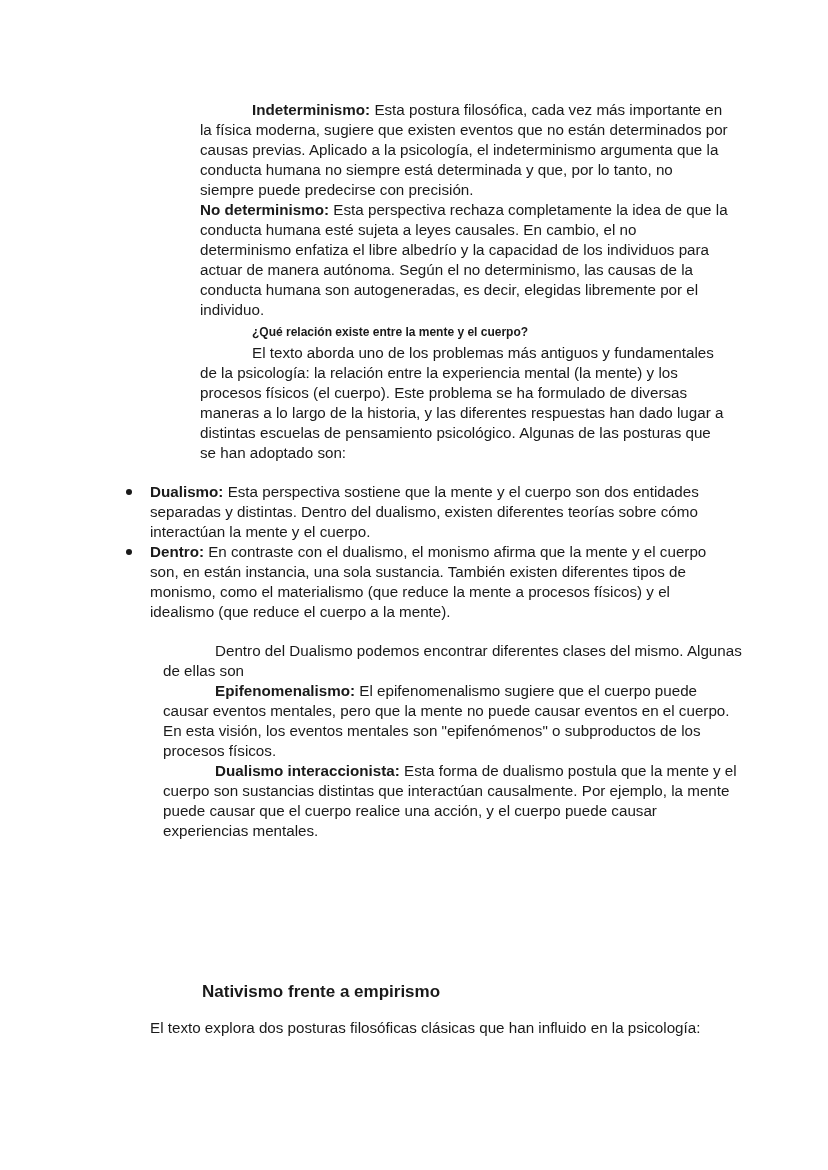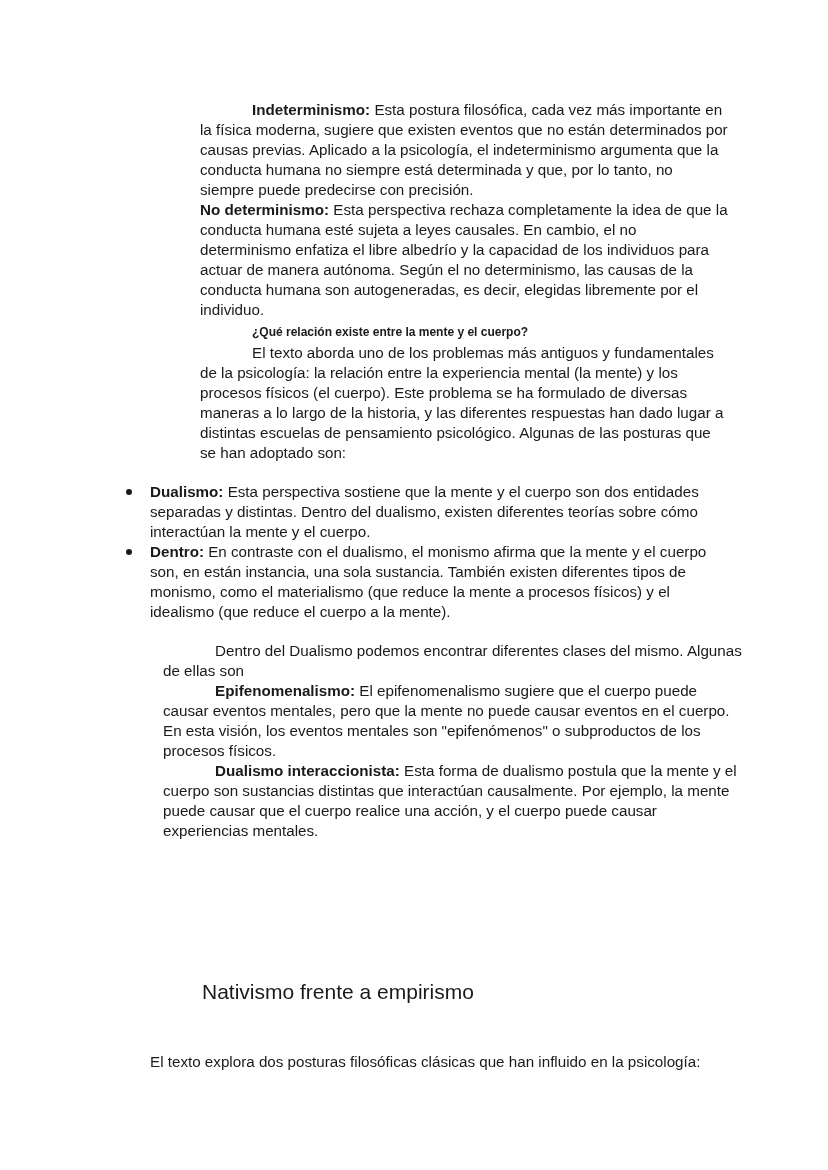--- a/index.html
+++ b/index.html
@@ -31,22 +31,22 @@
       margin: 0;
     }
     .indent { text-indent: 52px; }
     b.term { font-weight: bold; }
     .heading {
       font-weight: bold;
       font-size: 12px;
       line-height: 22px;
     }
     .heading2 {
-      font-weight: normal;
-      font-size: 21px;
+      font-weight: bold;
+      font-size: 17px;
       line-height: 22px;
     }
     ul.bullets {
       list-style: none;
       margin: 0;
       padding: 0;
     }
     ul.bullets li {
       position: relative;
       padding-left: 0;
@@ -91,17 +91,17 @@
 
   <div class="block" style="left:163px; top:641px; width:580px;">
     <p class="p indent">Dentro del Dualismo podemos encontrar diferentes clases del mismo. Algunas de ellas son</p>
     <p class="p indent"><b class="term">Epifenomenalismo:</b><span> El epifenomenalismo sugiere que el cuerpo puede causar eventos mentales, pero que la mente no puede causar eventos en el cuerpo. En esta visión, los eventos mentales son "epifenómenos" o subproductos de los procesos físicos.</span></p>
     <p class="p indent"><b class="term">Dualismo interaccionista:</b><span> Esta forma de dualismo postula que la mente y el cuerpo son sustancias distintas que interactúan causalmente. Por ejemplo, la mente puede causar que el cuerpo realice una acción, y el cuerpo puede causar experiencias mentales.</span></p>
   </div>
 
   <div class="block" style="left:150px; top:981px; width:580px;">
     <p class="p indent heading2">Nativismo frente a empirismo</p>
   </div>
-  <div class="block" style="left:150px; top:1018px; width:580px;margin-top:34px;">
+  <div class="block" style="left:150px; top:1018px; width:580px;">
     <p class="p">El texto explora dos posturas filosóficas clásicas que han influido en la psicología:</p>
   </div>
 
 </div>
 
 </body></html>

